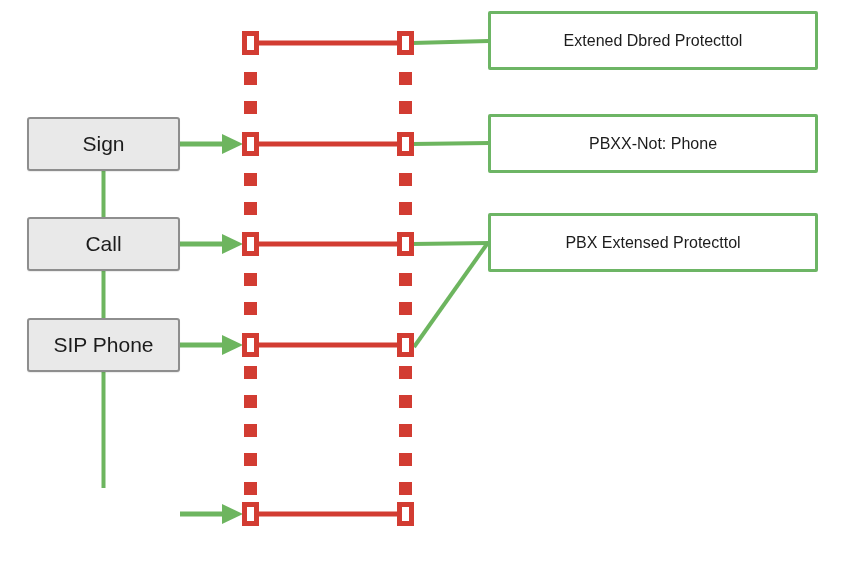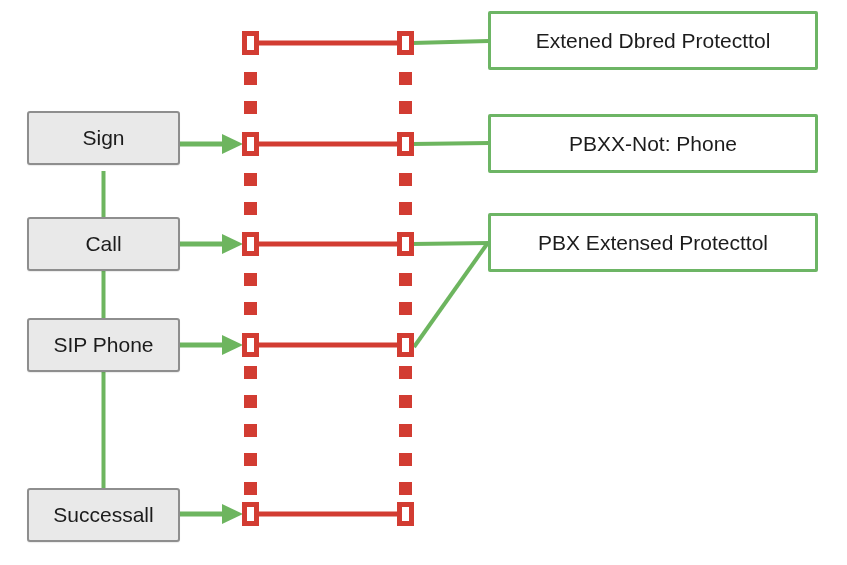--- a/index.html
+++ b/index.html
@@ -34,21 +34,21 @@
     font-size:21px;color:var(--c-text);
     box-shadow:0 1px 1px rgba(0,0,0,0.08);
   }
   .right-box{
     position:absolute;left:488px;width:330px;height:59px;
     background:#ffffff;
     border:3px solid var(--c-right_box_border);
     border-radius:2px;
     box-sizing:border-box;
     display:flex;align-items:center;justify-content:center;
-    font-size:21px;color:var(--c-text);
+    font-size:16px;color:var(--c-text);
   }
 </style>
 </head>
 <body>
 
 <div id="canvas">
 
   <svg id="wires" viewBox="0 0 847 565" xmlns="http://www.w3.org/2000/svg">
 
     <line class="stroke-green" x1="103.5" y1="171" x2="103.5" y2="217" stroke-width="4"></line>
@@ -103,31 +103,28 @@
       <rect class="node-rect" x="399.5" y="134.5" width="12" height="19"></rect>
       <rect class="node-rect" x="244.5" y="234.5" width="12" height="19"></rect>
       <rect class="node-rect" x="399.5" y="234.5" width="12" height="19"></rect>
       <rect class="node-rect" x="244.5" y="335.5" width="12" height="19"></rect>
       <rect class="node-rect" x="399.5" y="335.5" width="12" height="19"></rect>
       <rect class="node-rect" x="244.5" y="504.5" width="12" height="19"></rect>
       <rect class="node-rect" x="399.5" y="504.5" width="12" height="19"></rect>
     </g>
   </svg>
 
-  <div class="left-box" style="top:111px">
+  <div class="left-box" style="top:117px">
     <span>Sign</span>
   </div>
   <div class="left-box" style="top:217px">
     <span>Call</span>
   </div>
   <div class="left-box" style="top:318px">
     <span>SIP Phone</span>
-  </div>
-  <div class="left-box" style="top:488px">
-    <span>Successall</span>
   </div>
 
   <div class="right-box" style="top:11px">
     <span>Extened Dbred Protecttol</span>
   </div>
   <div class="right-box" style="top:114px">
     <span>PBXX-Not: Phone</span>
   </div>
   <div class="right-box" style="top:213px">
     <span>PBX Extensed Protecttol</span>

